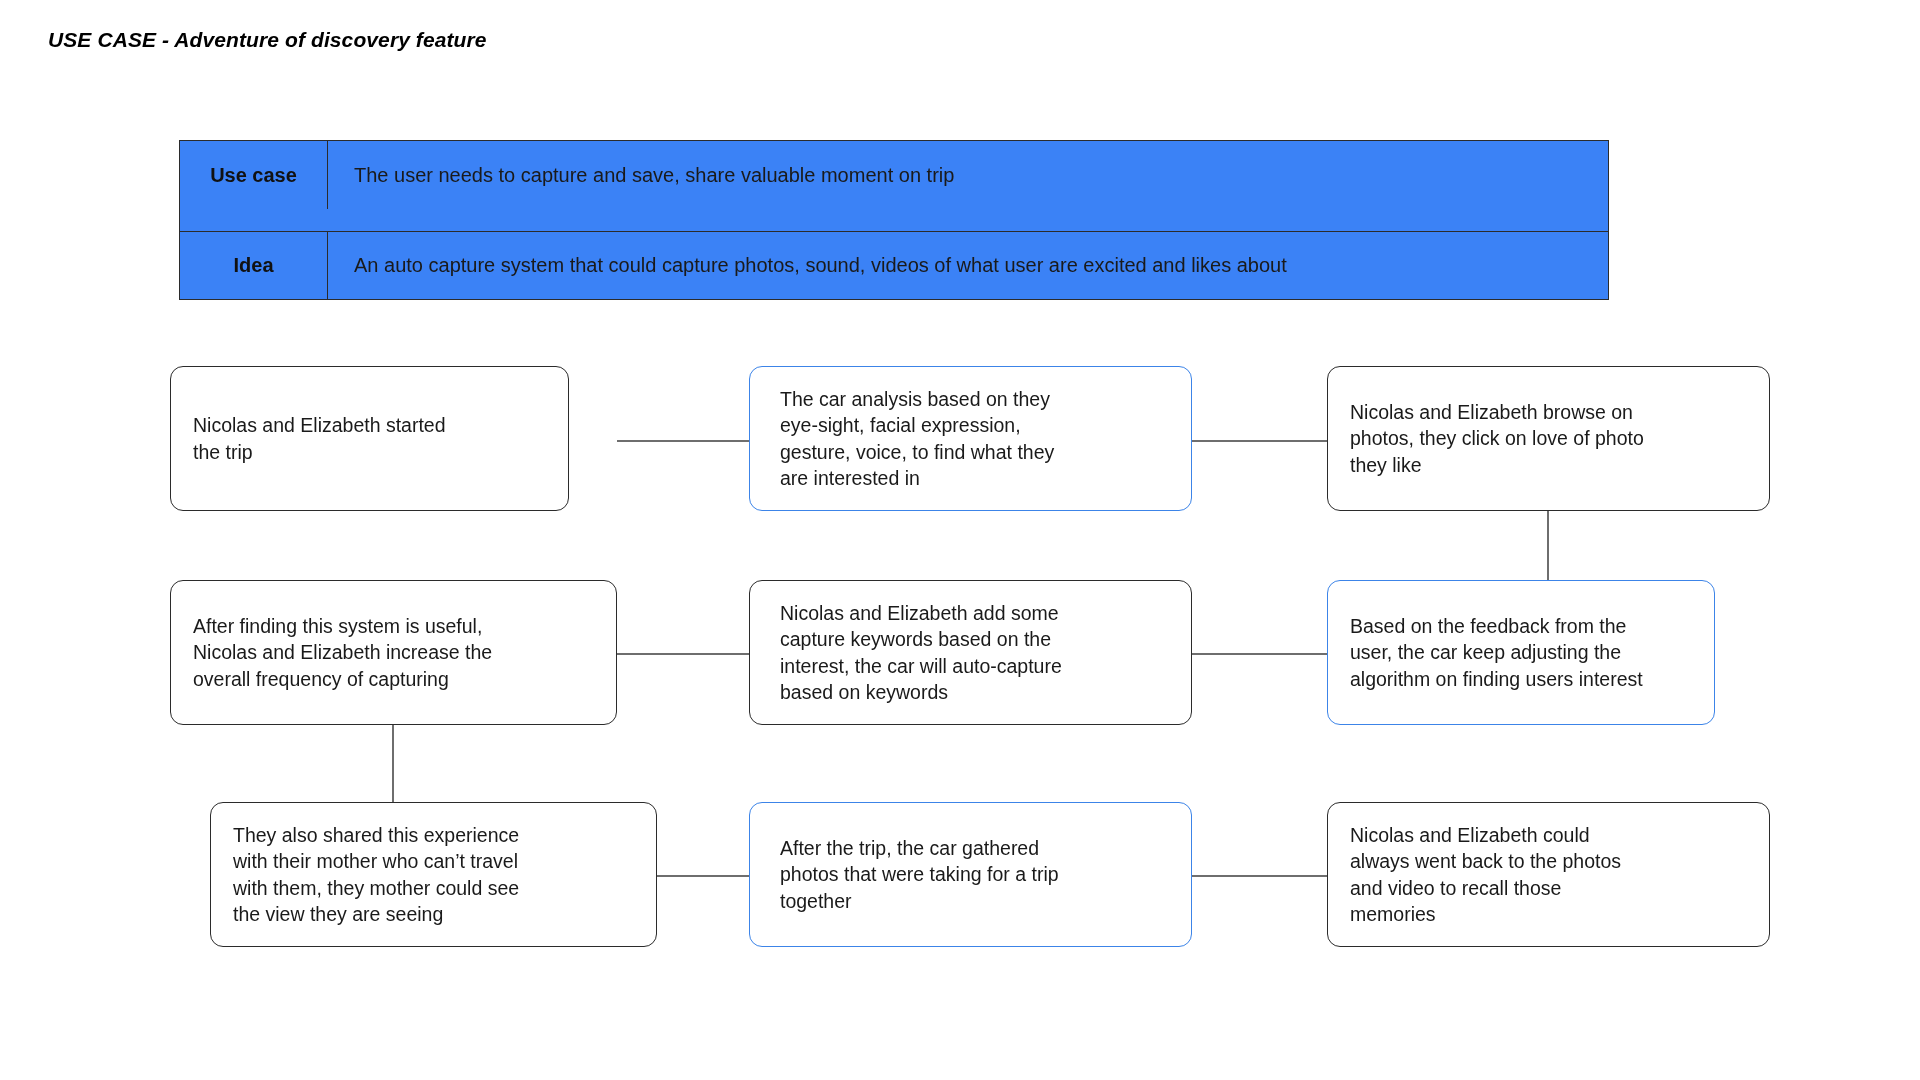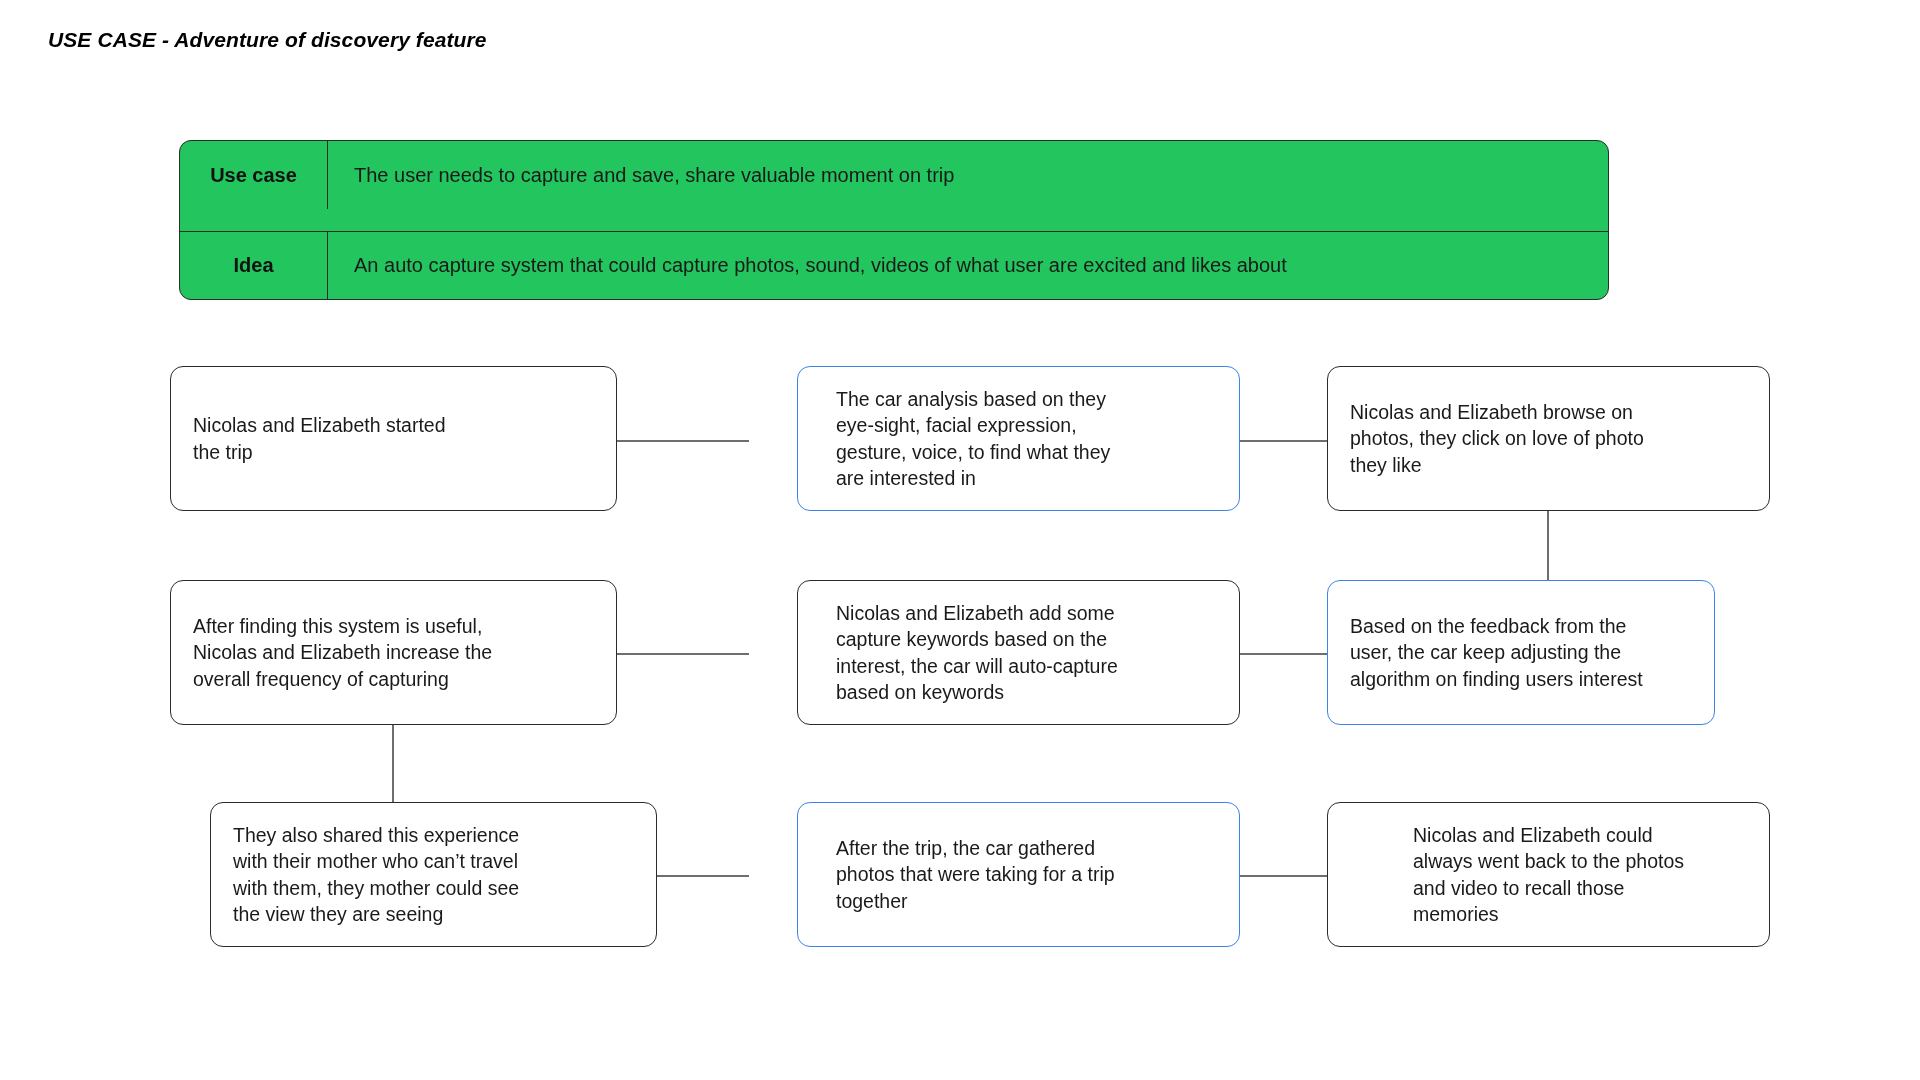--- a/index.html
+++ b/index.html
@@ -23,22 +23,22 @@
     white-space: nowrap;
     font-style: italic;
   }
 
   
   .info-table {
     position: absolute;
     left: 179px; top: 140px;
     width: 1430px;
     border: 1.6px solid #2b2b2b;
-    border-radius: 12px;
-    background: #22c55e;
+    border-radius: 0;
+    background: #3b82f6;
     overflow: hidden;
   }
   .info-row { display: flex; align-items: stretch; min-height: 68px; }
   .info-row + .info-row { border-top: 1.6px solid #2b2b2b; margin-top: 22px; }
   .info-key {
     flex: 0 0 148px;
     display: flex; align-items: center; justify-content: center;
     font-size: 20px; font-weight: 700; color: #111;
     border-right: 1.6px solid #2b2b2b;
     padding: 12px 8px;
@@ -59,21 +59,21 @@
     border-radius: 13px;
     display: flex;
     align-items: center;
     padding: 14px 22px;
     font-size: 19.5px;
     line-height: 1.34;
     color: #1a1a1a;
     white-space: pre-line;
   }
   .node.accent { border-color: #3c84e8; }
-  .node.middle-col { padding-left: 38px; margin-left: 48px; }
+  .node.middle-col { padding-left: 30px; }
 
   
   .conn { position: absolute; background: #6e6e6e; }
   .conn.h { height: 1.6px; }
   .conn.v { width: 1.6px; }
 </style>
 </head>
 <body>
 
 <div id="canvas">
@@ -97,21 +97,21 @@
     <div class="conn h" style="left:1192px; top:440px; width:135px;"></div>
     <div class="conn v" style="left:1547px; top:508px; width:1.6px; height:72px;"></div>
 
     <div class="conn h" style="left:617px; top:653px; width:132px;"></div>
     <div class="conn h" style="left:1192px; top:653px; width:135px;"></div>
     <div class="conn v" style="left:392px; top:722px; width:1.6px; height:80px;"></div>
 
     <div class="conn h" style="left:617px; top:875px; width:132px;"></div>
     <div class="conn h" style="left:1192px; top:875px; width:135px;"></div>
 
-    <div class="node" style="left:170px; top:366px; width:447px; height:145px;">
+    <div class="node" style="left:170px; top:366px; width:399px; height:145px;">
       <span>Nicolas and Elizabeth started
 the trip</span>
     </div>
 
     <div class="node accent middle-col" style="left:749px; top:366px; width:443px; height:145px;">
       <span>The car analysis based on they
 eye-sight, facial expression,
 gesture,  voice, to find what they
 are interested in</span>
     </div>
@@ -147,21 +147,21 @@
 with them, they mother could see
 the view they are seeing</span>
     </div>
 
     <div class="node accent middle-col" style="left:749px; top:802px; width:443px; height:145px;">
       <span>After the trip, the car gathered
 photos that were taking for a trip
 together</span>
     </div>
 
-    <div class="node" style="left:1327px; top:802px; width:443px; height:145px;justify-content:center;">
+    <div class="node" style="left:1327px; top:802px; width:443px; height:145px;">
       <span>Nicolas and Elizabeth could
 always went back to the photos
 and video to recall those
 memories</span>
     </div>
 
   </div>
 </div>
 
 </body></html>

